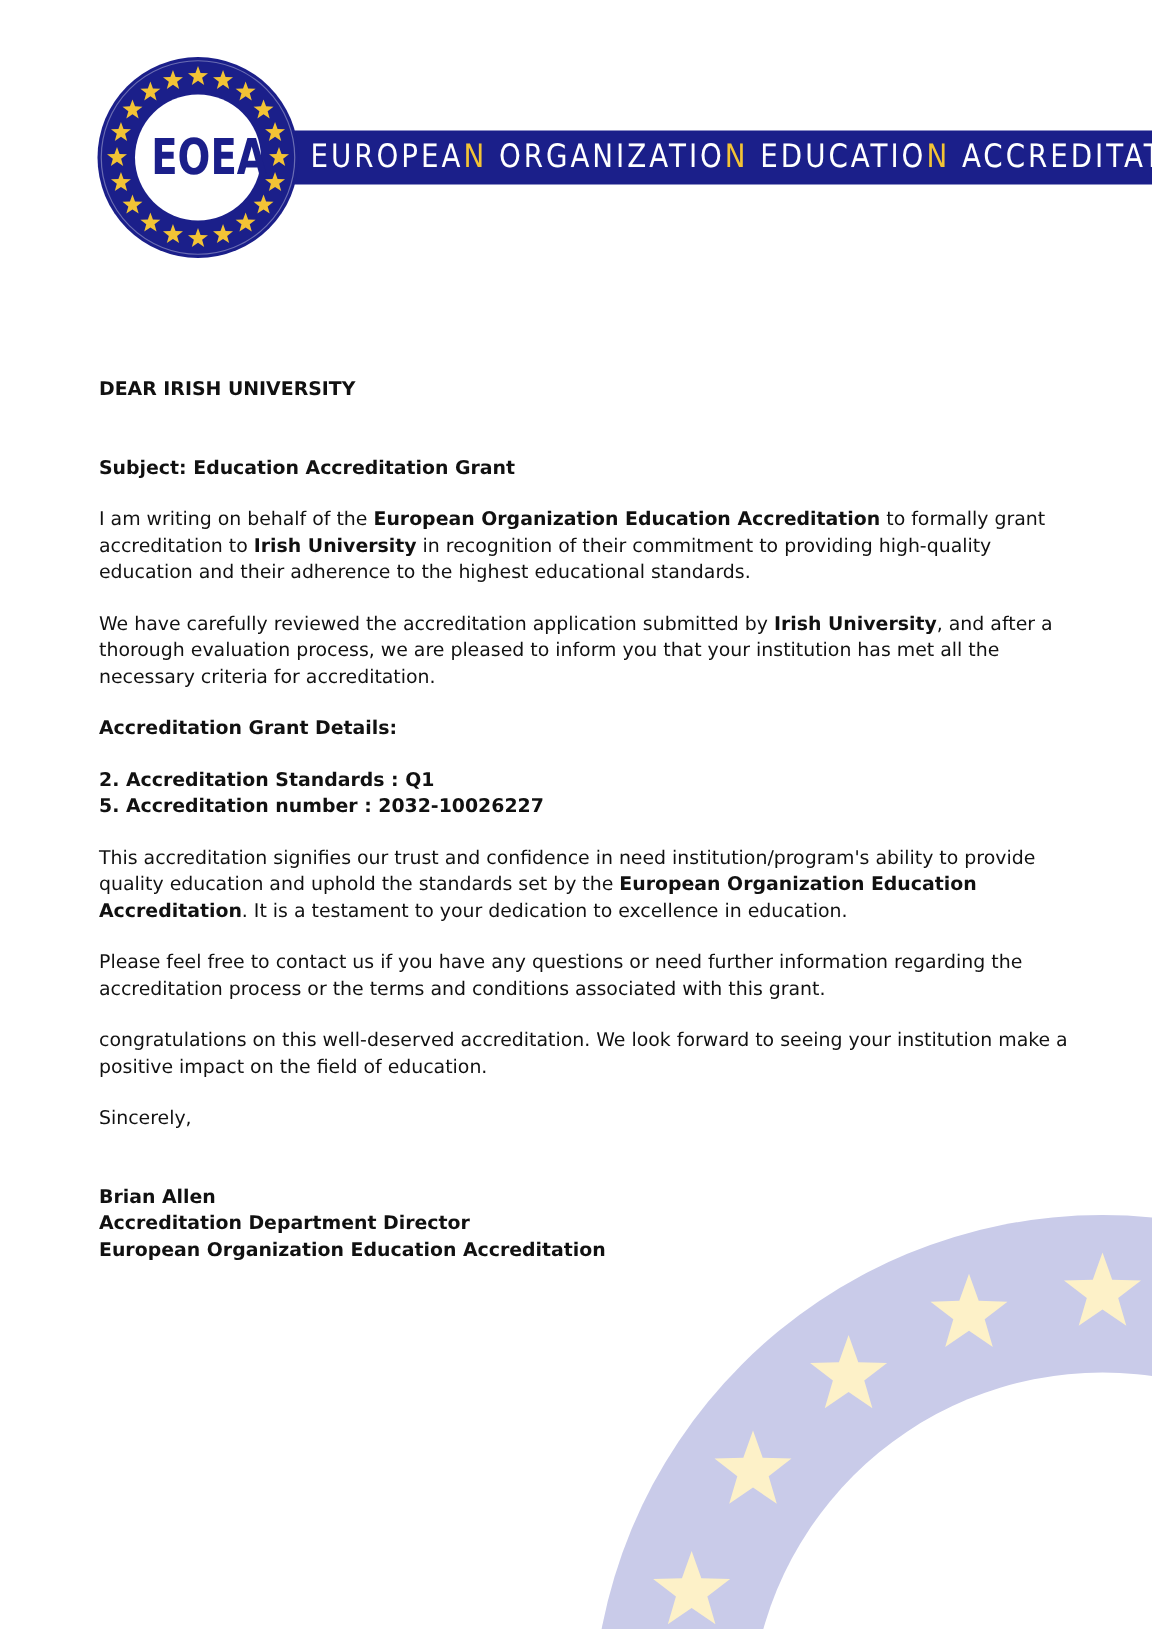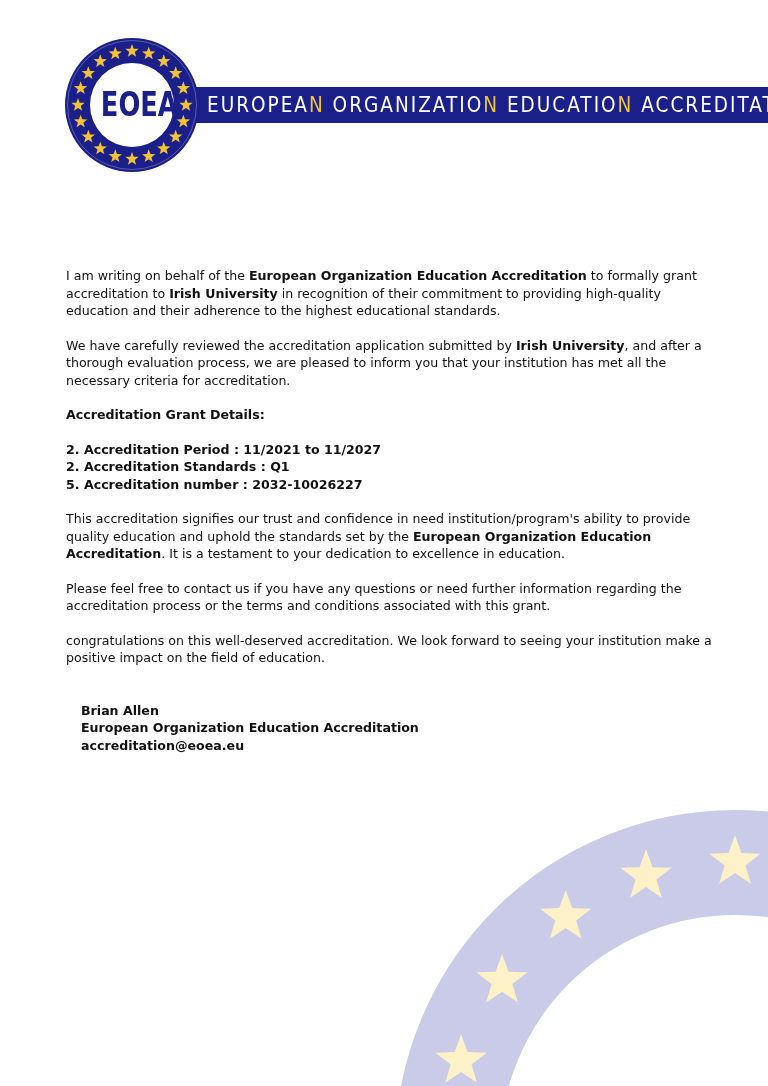--- a/index.html
+++ b/index.html
@@ -24,21 +24,21 @@
     .letter {
       position: absolute; left: 66px; top: 250px; width: 660px; z-index: 1;
       font-size: 12.6px; line-height: 17.5px;
     }
     .letter p { margin: 0; }
     .letter b { font-weight: bold; }
     .greeting { font-weight: bold; }
     .mt1 { margin-top: 35px !important; }
     .mt2 { margin-top: 17px !important; }
     .details-list { margin: 0; padding: 0; list-style: none; font-weight: bold; }
-    .signature { margin-top: 35px !important; font-weight: bold; margin-left: 15px; }
+    .signature { margin-top: 35px !important; font-weight: bold; }
   </style>
 </head>
 <body>
 
 <svg class="watermark" viewBox="0 0 768 1086">
   <g id="wm-group">
     <circle cx="735" cy="1150" r="340" fill="#c9cbe9"></circle>
     <circle cx="735" cy="1150" r="235" fill="#ffffff"></circle>
   <path d="M735.00 835.00L741.47 853.10L760.68 853.66L745.46 865.40L750.87 883.84L735.00 873.00L719.13 883.84L724.54 865.40L709.32 853.66L728.53 853.10Z" fill="#fdf1c8"></path>
       <path d="M461.10 1034.00L467.56 1052.10L486.77 1052.66L471.56 1064.40L476.97 1082.85L461.10 1072.00L445.23 1082.85L450.63 1064.40L435.42 1052.66L454.63 1052.10Z" fill="#fdf1c8"></path>
@@ -77,39 +77,41 @@
     </g>
 </svg>
 
 <div class="logo-text">EOEA</div>
 
 <div class="banner-text">
   <span>EUROPEA</span><span class="accent">N</span><span> ORGANIZATIO</span><span class="accent">N</span><span> EDUCATIO</span><span class="accent">N</span><span> ACCREDITATIO</span>
 </div>
 
 <div class="letter">
+  <p class="greeting">DEAR IRISH UNIVERSITY</p>
 
+  <p class="mt1" style="font-weight:bold;">Subject: Education Accreditation Grant</p>
 
   <p class="mt2"><span>I am writing on behalf of the </span><b>European Organization Education Accreditation</b><span> to formally grant accreditation to </span><b>Irish University</b><span> in recognition of their commitment to providing high-quality education and their adherence to the highest educational standards.</span></p>
 
   <p class="mt2"><span>We have carefully reviewed the accreditation application submitted by </span><b>Irish University</b><span>, and after a thorough evaluation process, we are pleased to inform you that your institution has met all the necessary criteria for accreditation.</span></p>
 
   <p class="mt2" style="font-weight:bold;">Accreditation Grant Details:</p>
 
   <ul class="details-list mt2">
-    <li>2. Accreditation Period : 11/2021 to 11/2027</li>
     <li>2. Accreditation Standards : Q1</li>
     <li>5. Accreditation number : 2032-10026227</li>
   </ul>
 
   <p class="mt2"><span>This accreditation signifies our trust and confidence in need institution/program's ability to provide quality education and uphold the standards set by the </span><b>European Organization Education Accreditation</b><span>. It is a testament to your dedication to excellence in education.</span></p>
 
   <p class="mt2">Please feel free to contact us if you have any questions or need further information regarding the accreditation process or the terms and conditions associated with this grant.</p>
 
   <p class="mt2">congratulations on this well-deserved accreditation. We look forward to seeing your institution make a positive impact on the field of education.</p>
 
+  <p class="mt2">Sincerely,</p>
 
   <div class="signature">
     <div>Brian Allen</div>
+    <div>Accreditation Department Director</div>
     <div>European Organization Education Accreditation</div>
-    <div>accreditation@eoea.eu</div>
   </div>
 </div>
 
 </body></html>

